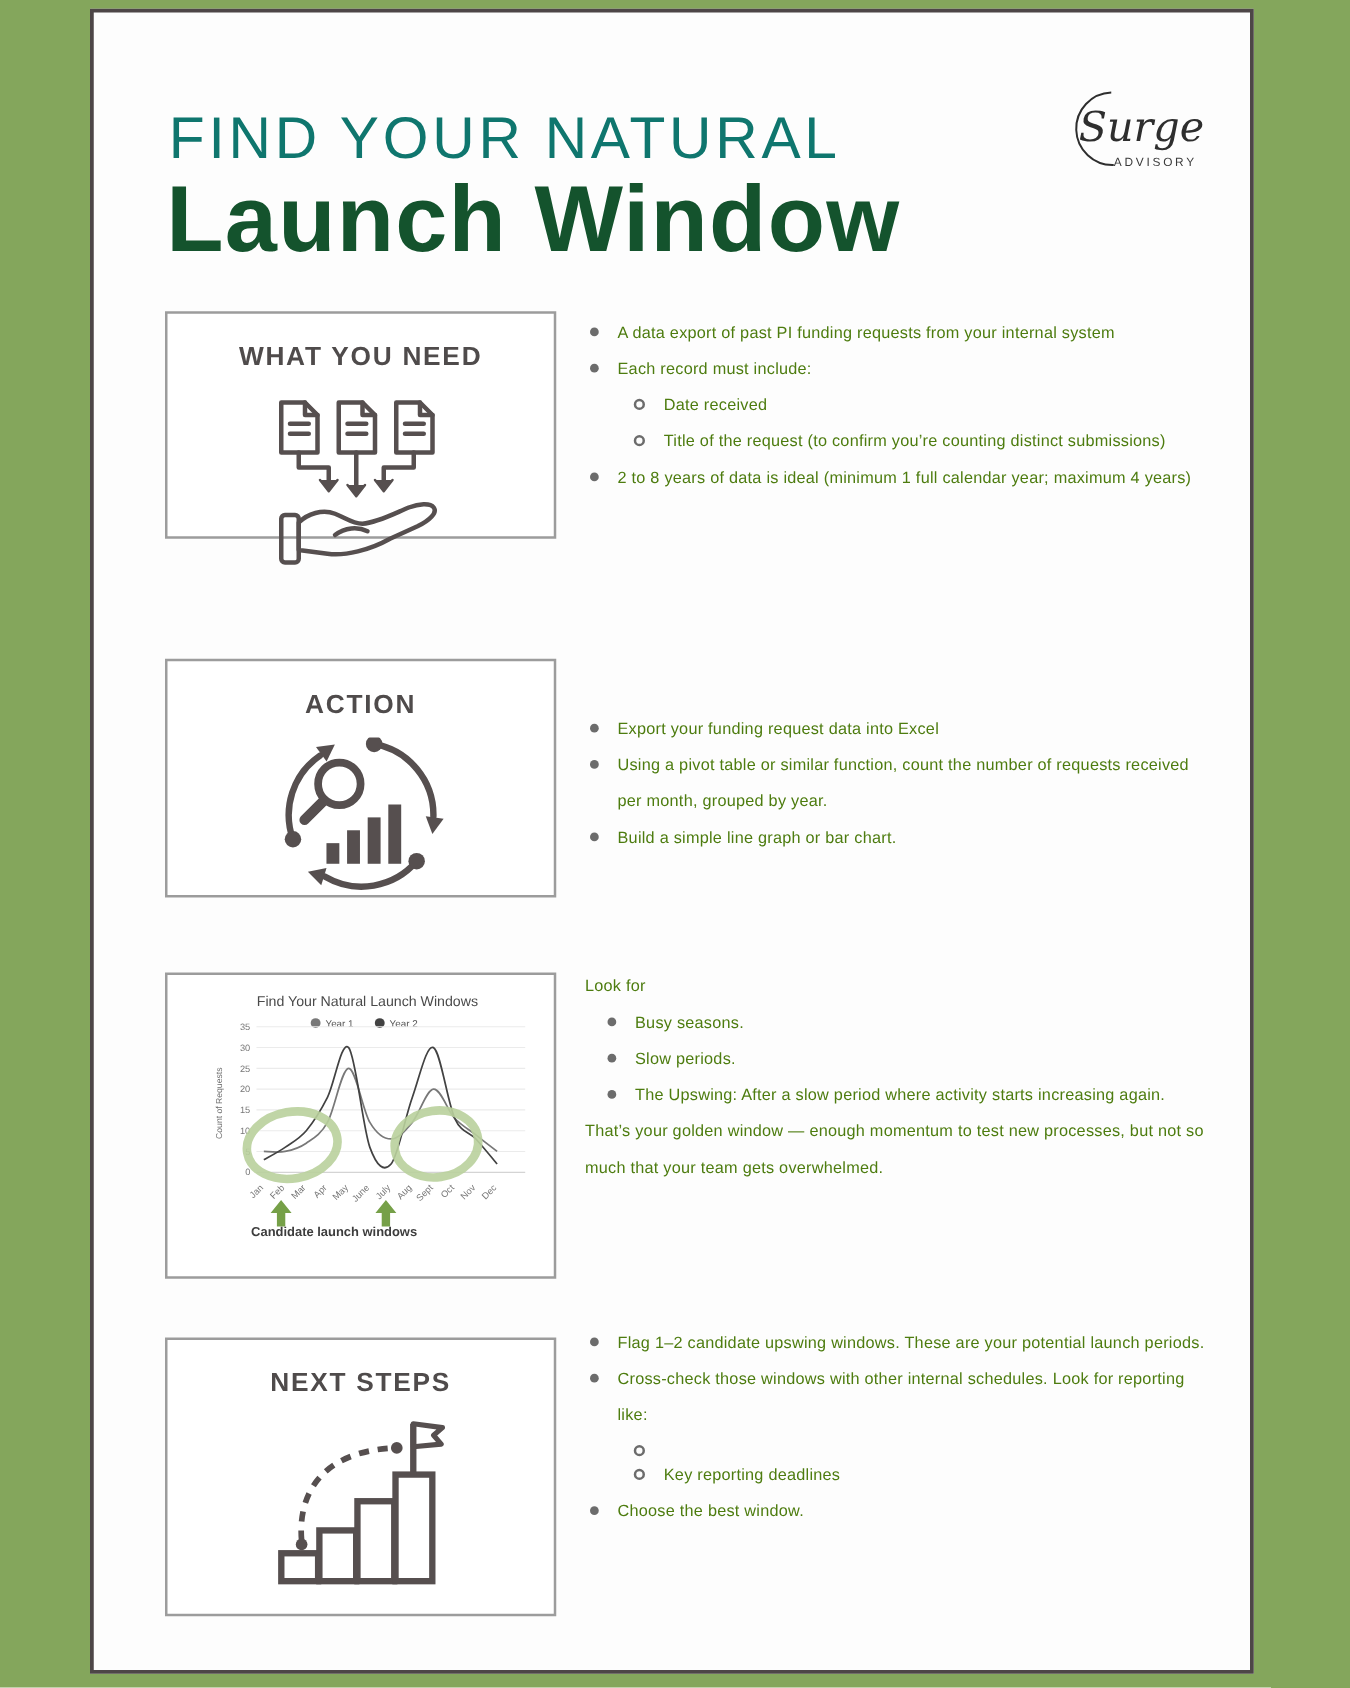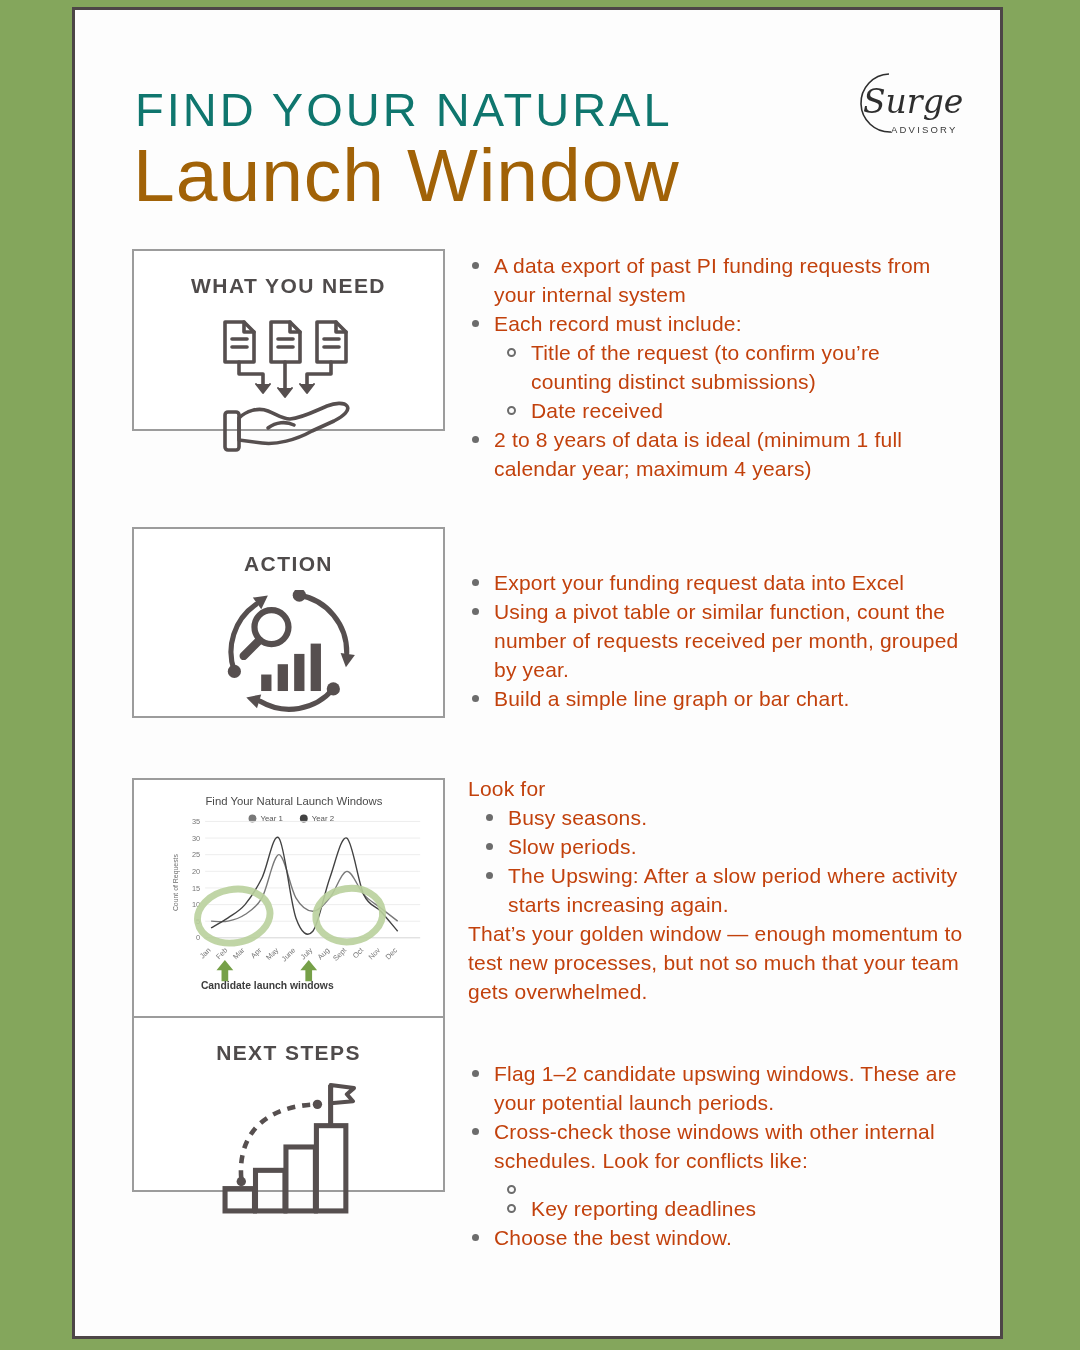--- a/index.html
+++ b/index.html
@@ -3,38 +3,38 @@
 <meta charset="utf-8">
 <style>
   html,body{margin:0;padding:0;}
   body{width:1080px;height:1350px;background:#84a65c;position:relative;
        font-family:"Liberation Sans", sans-serif;overflow:hidden;}
   .card{position:absolute;left:72px;top:7px;width:931px;height:1332px;
         background:#fdfdfd;border:3px solid #4d4647;box-sizing:border-box;}
   
   .title1{position:absolute;left:60px;top:72px;font-size:47px;font-weight:400;
           letter-spacing:3px;color:#0f766e;}
-  .title2{position:absolute;left:58px;top:122px;font-size:75px;font-weight:400;
-          letter-spacing:1px;color:#a16207;}
+  .title2{position:absolute;left:58px;top:122px;font-size:75px;font-weight:700;
+          letter-spacing:1px;color:#14532d;}
   .logo{position:absolute;left:772px;top:56px;width:120px;height:84px;}
   
   .panel{position:absolute;left:57px;width:313px;border:2px solid #9c9c9c;
          background:#ffffff;box-sizing:border-box;}
   .p1{top:239px;height:182px;}
   .p2{top:517px;height:191px;}
   .p3{top:768px;height:245px;}
-  .p4{top:1006px;height:176px;}
+  .p4{top:1060px;height:223px;}
   .box-title{text-align:center;margin-top:23px;font-size:21px;font-weight:700;
              letter-spacing:1.4px;color:#4f4b4b;}
   .icon-wrap{display:flex;justify-content:center;}
   .p1 .icon-wrap{margin-top:22px;}
   .p2 .icon-wrap{margin-top:14px;}
   .p4 .icon-wrap{margin-top:16px;}
   
-  .col{position:absolute;left:393px;width:497px;color:#c2410c;font-size:21px;
+  .col{position:absolute;left:393px;width:497px;color:#4d7c0f;font-size:13px;
        line-height:29px;letter-spacing:.2px;}
   .c1{top:241px;} .c2{top:529px;margin-top:29px;} .c3{top:764px;} .c4{top:1049px;}
   .li{display:flex;}
   .mk{flex:0 0 26px;}
   .l1 .mk::after{content:"";display:block;width:7px;height:7px;border-radius:50%;
                  background:#6c6c6c;margin:11px 0 0 4px;}
   .l2{padding-left:37px;}
   .l2 .mk::after{content:"";display:block;width:9px;height:9px;border-radius:50%;
                  border:2px solid #6c6c6c;box-sizing:border-box;margin:10px 0 0 2px;}
   .para{margin:0;}
@@ -202,25 +202,25 @@
     <div class="li l1">
         <span class="mk"></span>
         <span class="tx">A data export of past PI funding requests from your internal system</span>
       </div>
     <div class="li l1">
         <span class="mk"></span>
         <span class="tx">Each record must include:</span>
       </div>
     <div class="li l2">
         <span class="mk"></span>
+        <span class="tx">Date received</span>
+      </div>
+    <div class="li l2">
+        <span class="mk"></span>
         <span class="tx">Title of the request (to confirm you’re counting distinct submissions)</span>
-      </div>
-    <div class="li l2">
-        <span class="mk"></span>
-        <span class="tx">Date received</span>
       </div>
     <div class="li l1">
         <span class="mk"></span>
         <span class="tx">2 to 8 years of data is ideal (minimum 1 full calendar year; maximum 4 years)</span>
       </div>
   </div>
 
   <div class="col c2">
     <div class="li l1">
         <span class="mk"></span>
@@ -255,21 +255,21 @@
     <p class="para">That’s your golden window — enough momentum to test new processes, but not so much that your team gets overwhelmed.</p>
   </div>
 
   <div class="col c4">
     <div class="li l1">
         <span class="mk"></span>
         <span class="tx">Flag 1–2 candidate upswing windows. These are your potential launch periods.</span>
       </div>
     <div class="li l1">
         <span class="mk"></span>
-        <span class="tx">Cross-check those windows with other internal schedules.  Look for conflicts like:</span>
+        <span class="tx">Cross-check those windows with other internal schedules.  Look for reporting like:</span>
       </div>
     <div class="li l2">
         <span class="mk"></span>
       </div>
     <div class="li l2">
         <span class="mk"></span>
         <span class="tx">Key reporting deadlines</span>
       </div>
     <div class="li l1">
         <span class="mk"></span>

